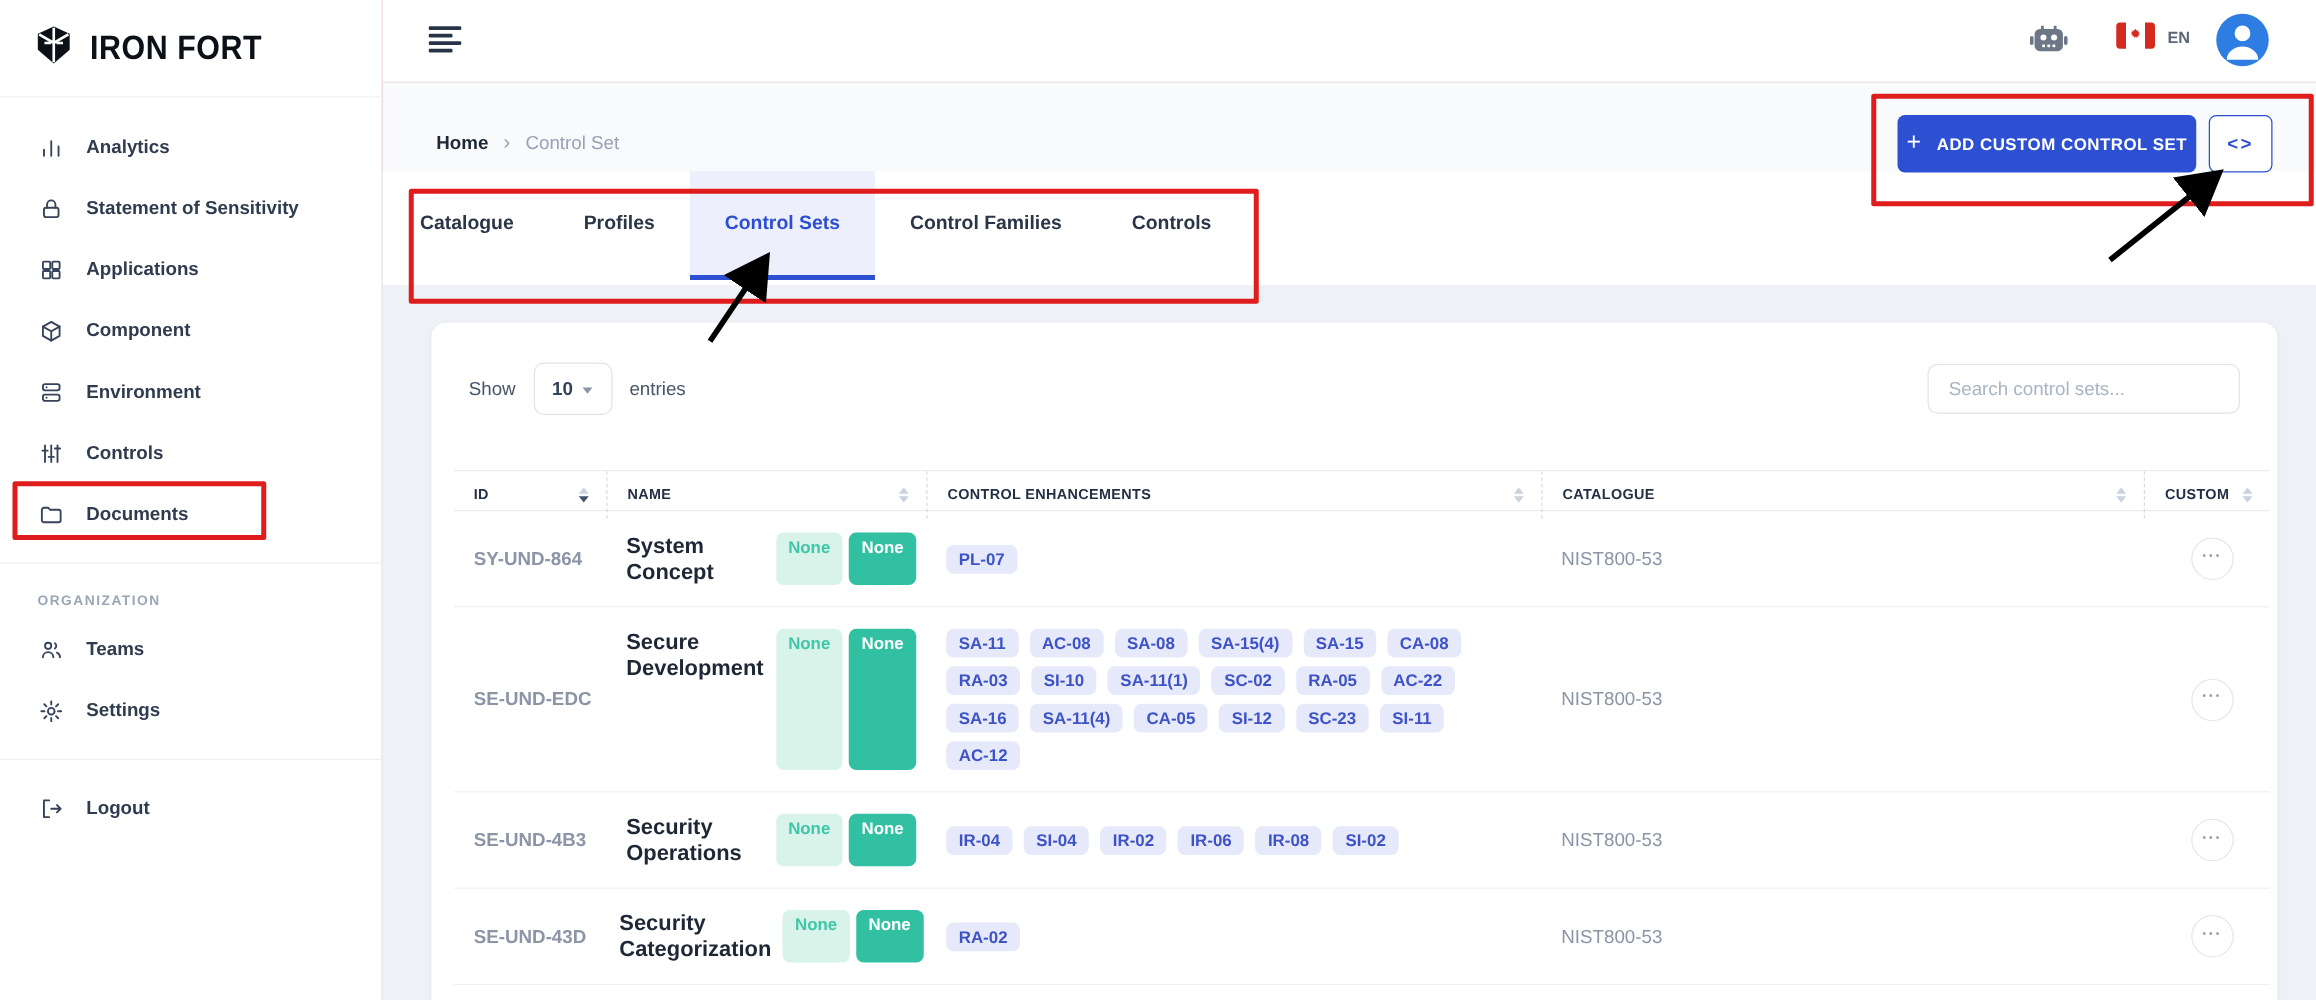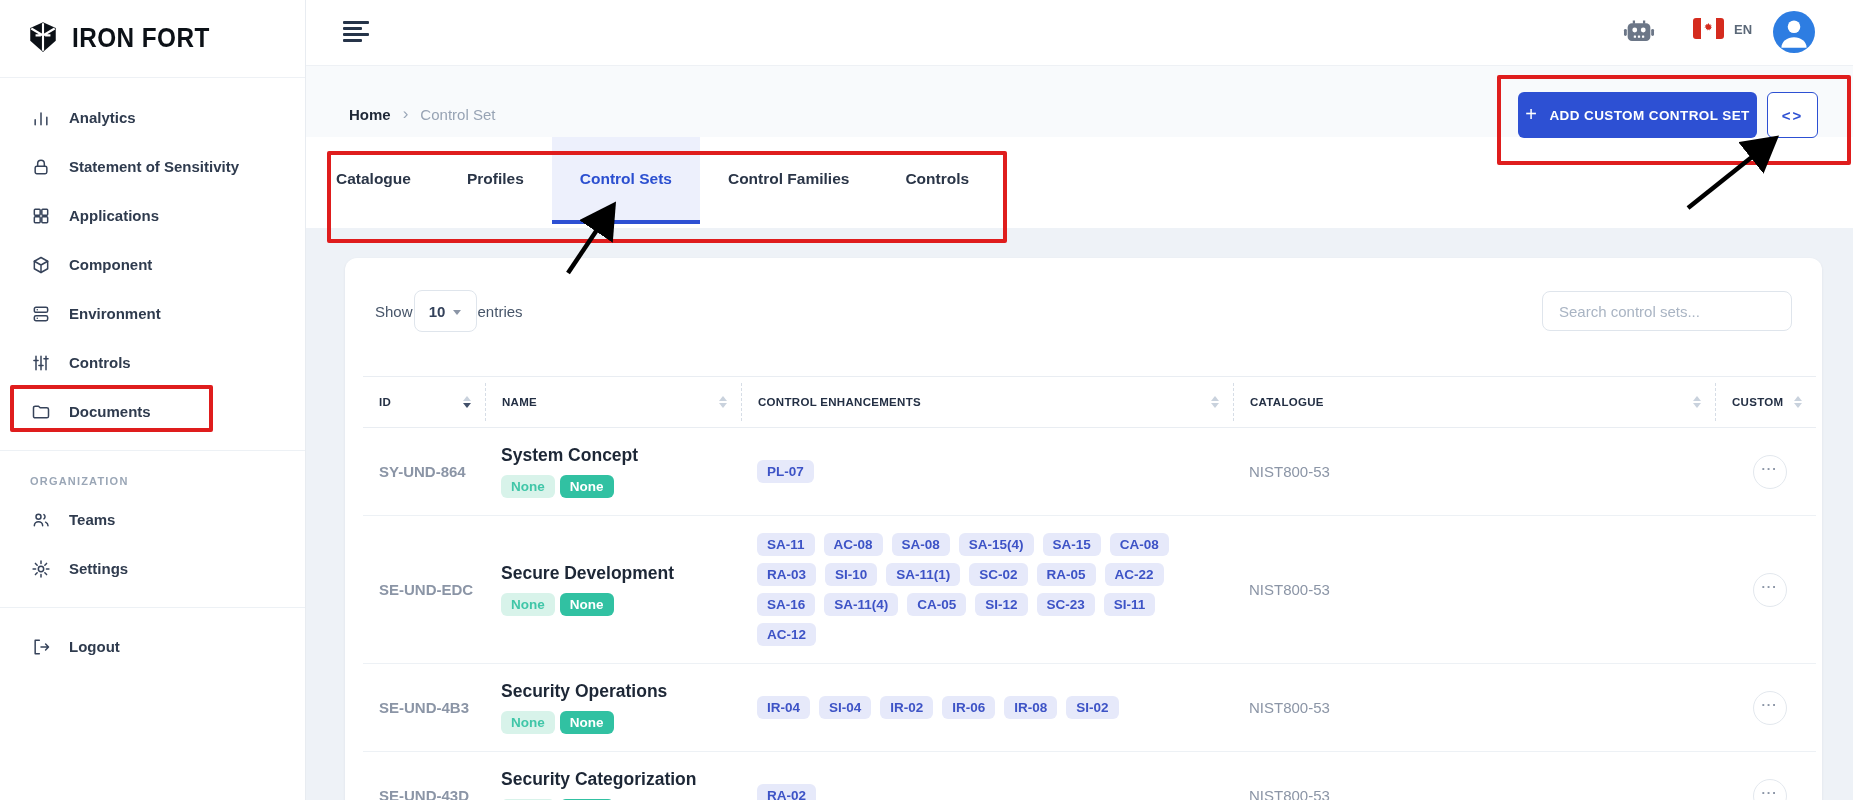--- a/index.html
+++ b/index.html
@@ -48,43 +48,43 @@
   .tab.active{background:var(--tab-bg);color:var(--tab-tx);border-bottom-color:var(--accent)}
 
   .add-btn{position:absolute;left:1212px;top:26px;width:239px;height:46px;background:var(--accent);color:#fff;border:none;border-radius:6px;
            display:flex;align-items:center;justify-content:center;gap:12px;font-size:13.5px;font-weight:700;letter-spacing:.4px;cursor:pointer;font-family:inherit}
   .add-plus{font-size:20px;font-weight:400;margin-top:-2px}
   .code-btn{position:absolute;left:1461px;top:26px;width:51px;height:46px;background:#fff;border:1px solid var(--accent);border-radius:6px;
             color:var(--accent);font-size:15px;font-weight:700;letter-spacing:2px;display:flex;align-items:center;justify-content:center;cursor:pointer;font-family:inherit}
 
   
   .card{position:absolute;left:39px;top:192px;width:1477px;height:620px;background:#fff;border-radius:12px;box-shadow:0 1px 3px rgba(16,24,40,.07)}
-  .show-row{position:absolute;left:30px;top:32px;display:flex;align-items:center;gap:1px;font-size:15px;color:#475569}
+  .show-row{position:absolute;left:30px;top:32px;display:flex;align-items:center;gap:14px;font-size:15px;color:#475569}
   .pagesize{width:63px;height:42px;border:1px solid #dfe5ec;border-radius:8px;background:#fff;display:flex;align-items:center;justify-content:center;gap:8px;
             font-size:15px;font-weight:600;color:#33415a;cursor:pointer}
   .chev{width:0;height:0;border-left:4px solid transparent;border-right:4px solid transparent;border-top:5px solid #8b95a6;margin-top:2px}
   .search{position:absolute;left:1197px;top:33px;width:250px;height:40px;border:1px solid #dfe5ec;border-radius:8px;padding:0 16px;font-size:15px;
           color:#33415a;font-family:inherit;outline:none}
   .search::placeholder{color:#a9b4c3}
 
   .table{position:absolute;left:18px;top:118px;width:1453px}
   .grid5{display:grid;grid-template-columns:122px 256px 492px 482px 101px}
-  .thead{height:52px;border-top:1px solid var(--line);border-bottom:1px solid var(--line);align-items:center}
+  .thead{height:33px;border-top:1px solid var(--line);border-bottom:1px solid var(--line);align-items:center}
   .th{display:flex;align-items:center;height:38px;padding-left:16px;font-size:11.5px;font-weight:700;letter-spacing:.3px;color:#232f44;cursor:pointer}
   .th+.th{border-left:1px dashed #d6dde6}
   .sorters{margin-left:auto;margin-right:14px;display:flex;flex-direction:column;gap:2px}
   .sorters i{display:block;width:0;height:0;border-left:4px solid transparent;border-right:4px solid transparent}
   .sorters .up{border-bottom:5px solid #c9d2dd}
   .sorters .dn{border-top:5px solid #c9d2dd}
   .th.sorted-desc .sorters .dn{border-top-color:#42506a}
 
   .row{border-bottom:1px solid #edf1f5;padding:17px 0;align-items:stretch}
   .cell{padding-left:16px;padding-right:8px}
   .cell-id{align-self:center;color:var(--muted);font-weight:600;font-size:15px}
-  .cell-name{display:flex;flex-direction:column;justify-content:center;gap:9px}
+  .cell-name{display:flex;flex-direction:row;justify-content:center;gap:9px}
   .name{font-size:17.5px;font-weight:700;color:var(--ink)}
   .badges{display:flex;gap:5px}
   .badge{padding:4px 10px;border-radius:6px;font-size:13.5px;font-weight:700}
   .badge-soft{background:var(--bsoft-bg);color:var(--bsoft-tx)}
   .badge-solid{background:var(--bsolid-bg);color:var(--bsolid-tx)}
   .cell-enh{align-self:center}
   .chips{display:flex;flex-wrap:wrap;gap:7px 9px;max-width:452px}
   .chip{background:var(--chip-bg);color:var(--chip-tx);padding:4px 10px;border-radius:6px;font-size:13.5px;font-weight:700}
   .cell-cat{align-self:center;color:var(--muted);font-size:15px}
   .cell-act{align-self:center;display:flex;justify-content:center}

